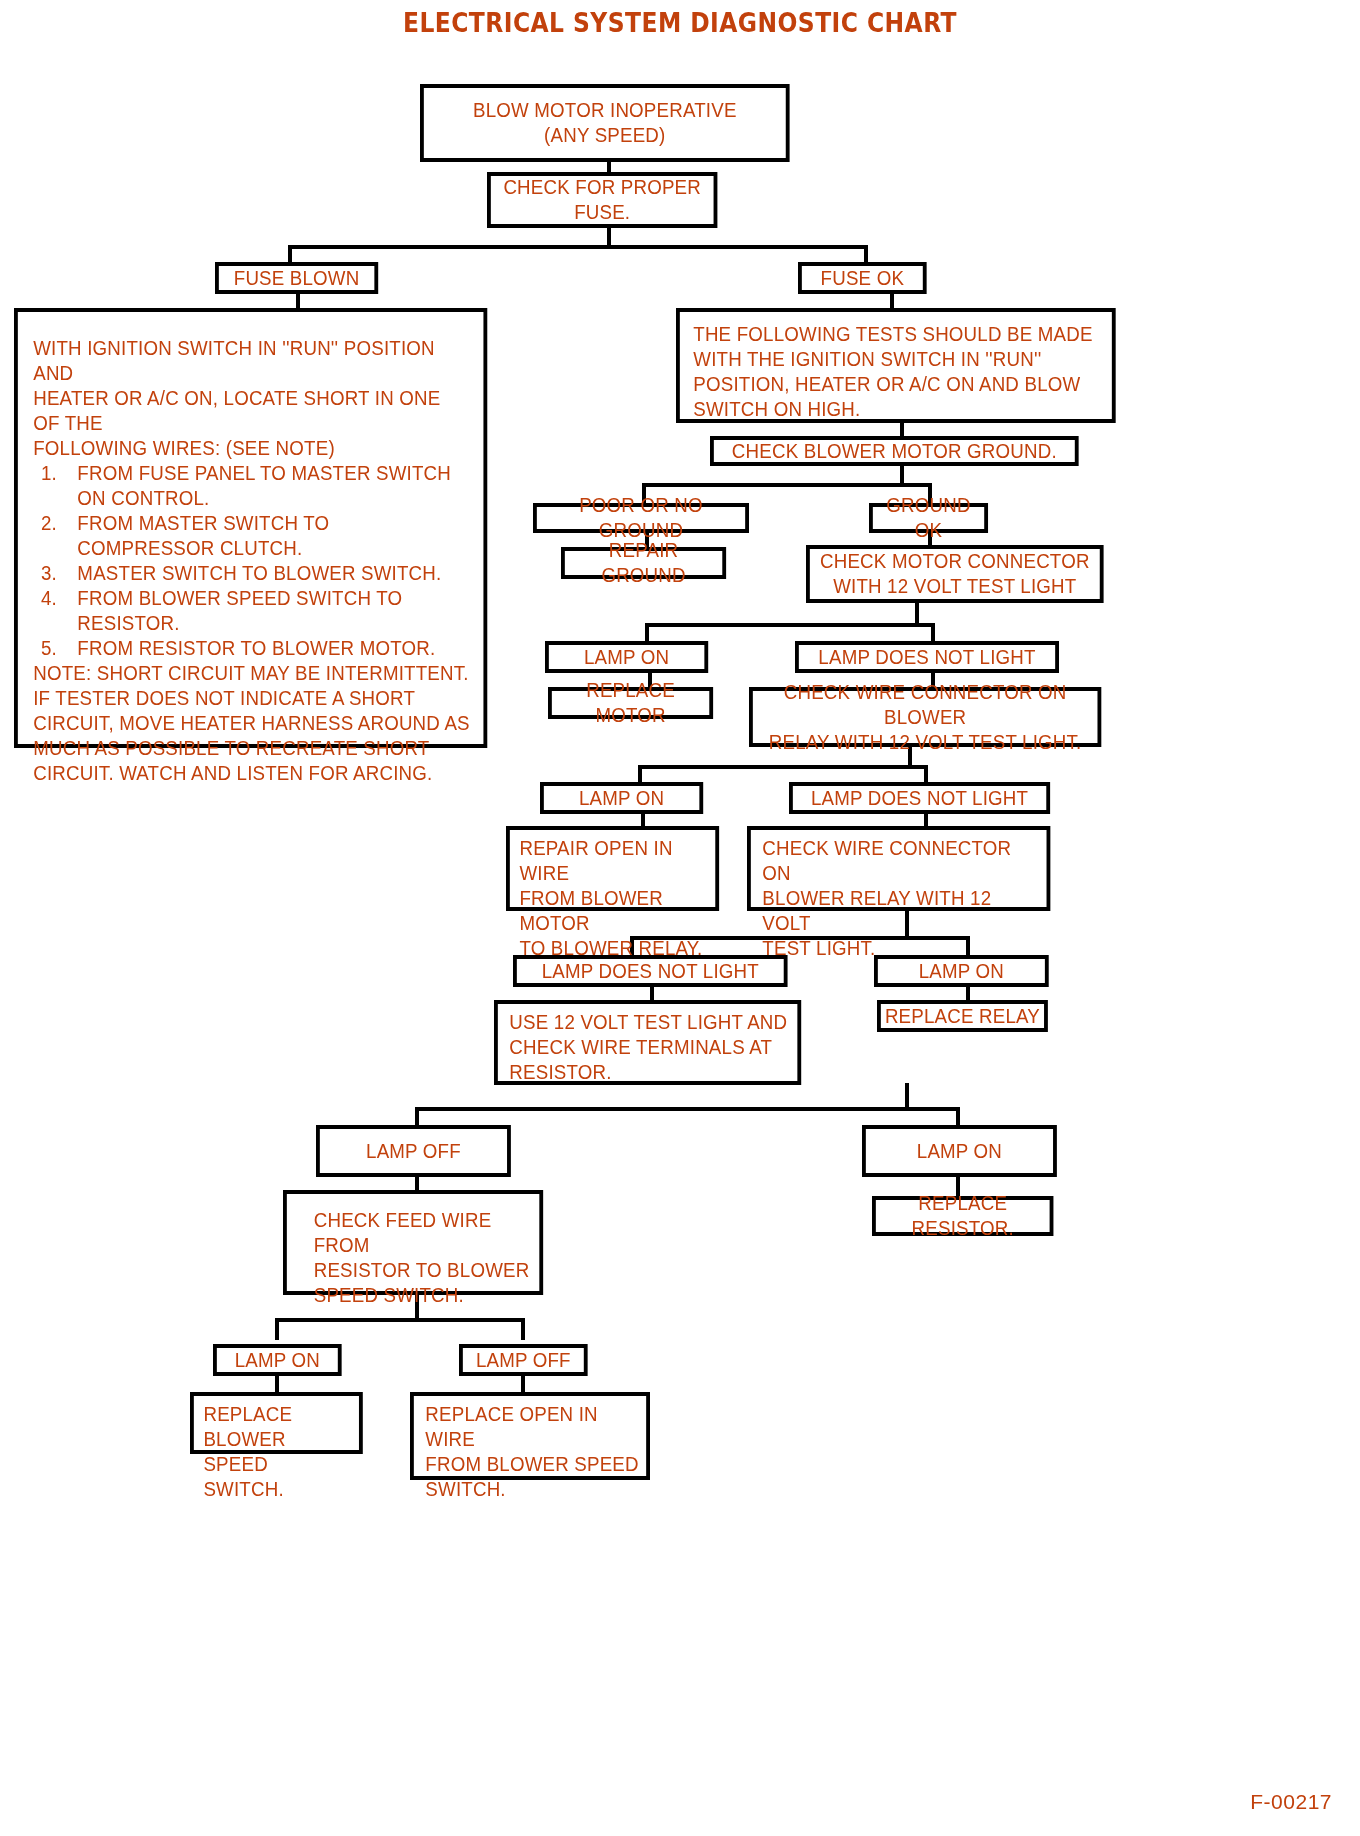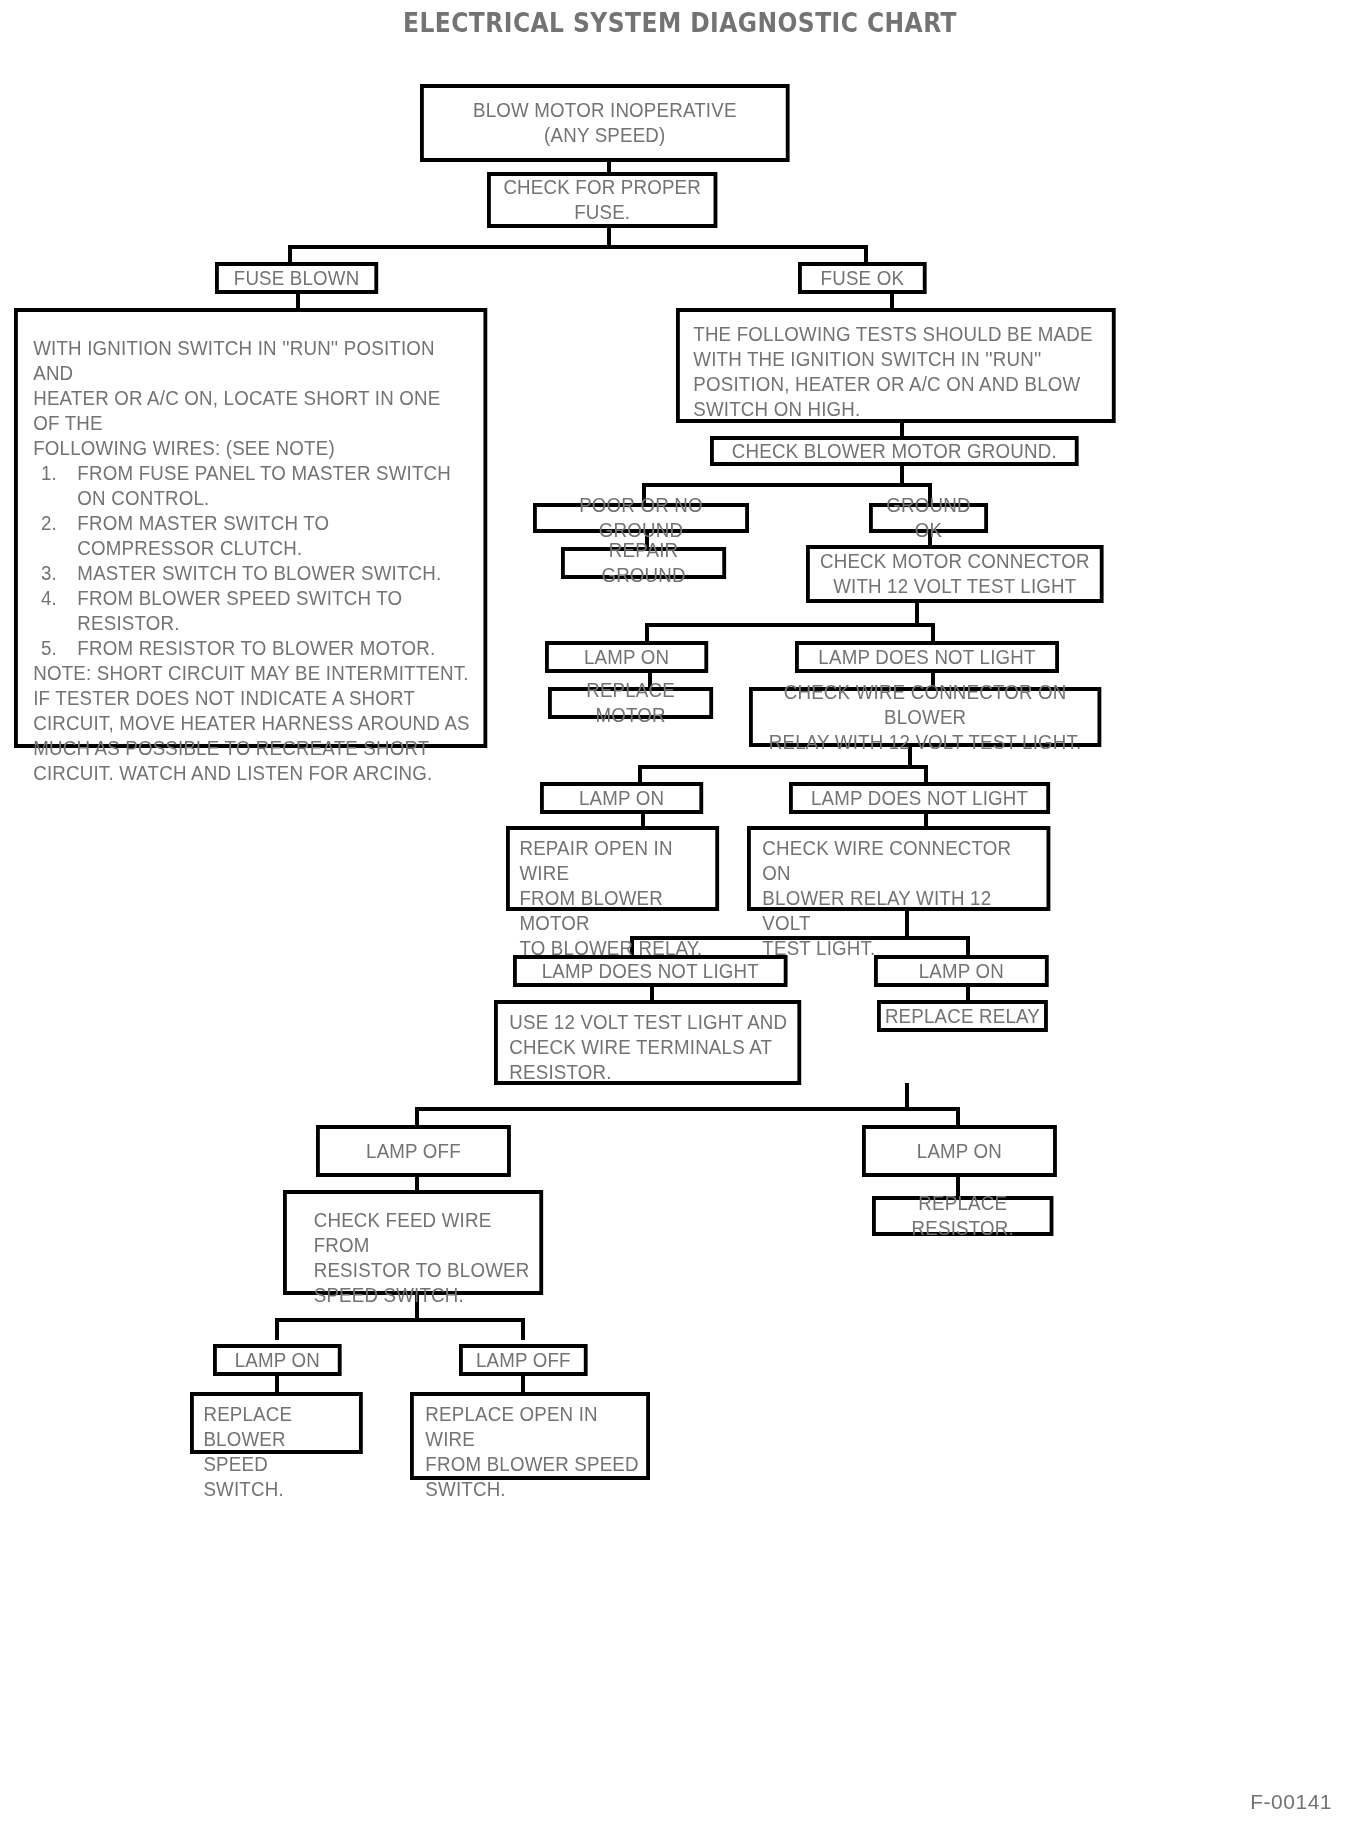--- a/index.html
+++ b/index.html
@@ -6,21 +6,21 @@
     margin: 0;
     padding: 0;
     background: #ffffff;
   }
   #page {
     position: relative;
     width: 1360px;
     height: 1836px;
     background: #ffffff;
     font-family: "Liberation Sans", sans-serif;
-    color: #737373;
+    color: #c2410c;
     overflow: hidden;
   }
   #chart-title {
     position: absolute;
     left: 0;
     top: 8px;
     width: 1360px;
     text-align: center;
     font-size: 26px;
     font-weight: bold;
@@ -317,15 +317,15 @@
     <div class="inner" style="white-space:pre-line;">REPLACE BLOWER
 SPEED SWITCH.</div>
   </div>
 
   <div class="box left" style="left:410px; top:1392px; width:250px; height:88px; padding:6px 6px 6px 12px;">
     <div class="inner" style="white-space:pre-line;">REPLACE OPEN IN WIRE
 FROM BLOWER SPEED
 SWITCH.</div>
   </div>
 
-  <div id="footer-code">F-00141</div>
+  <div id="footer-code">F-00217</div>
 
 </div>
 
 </body></html>

